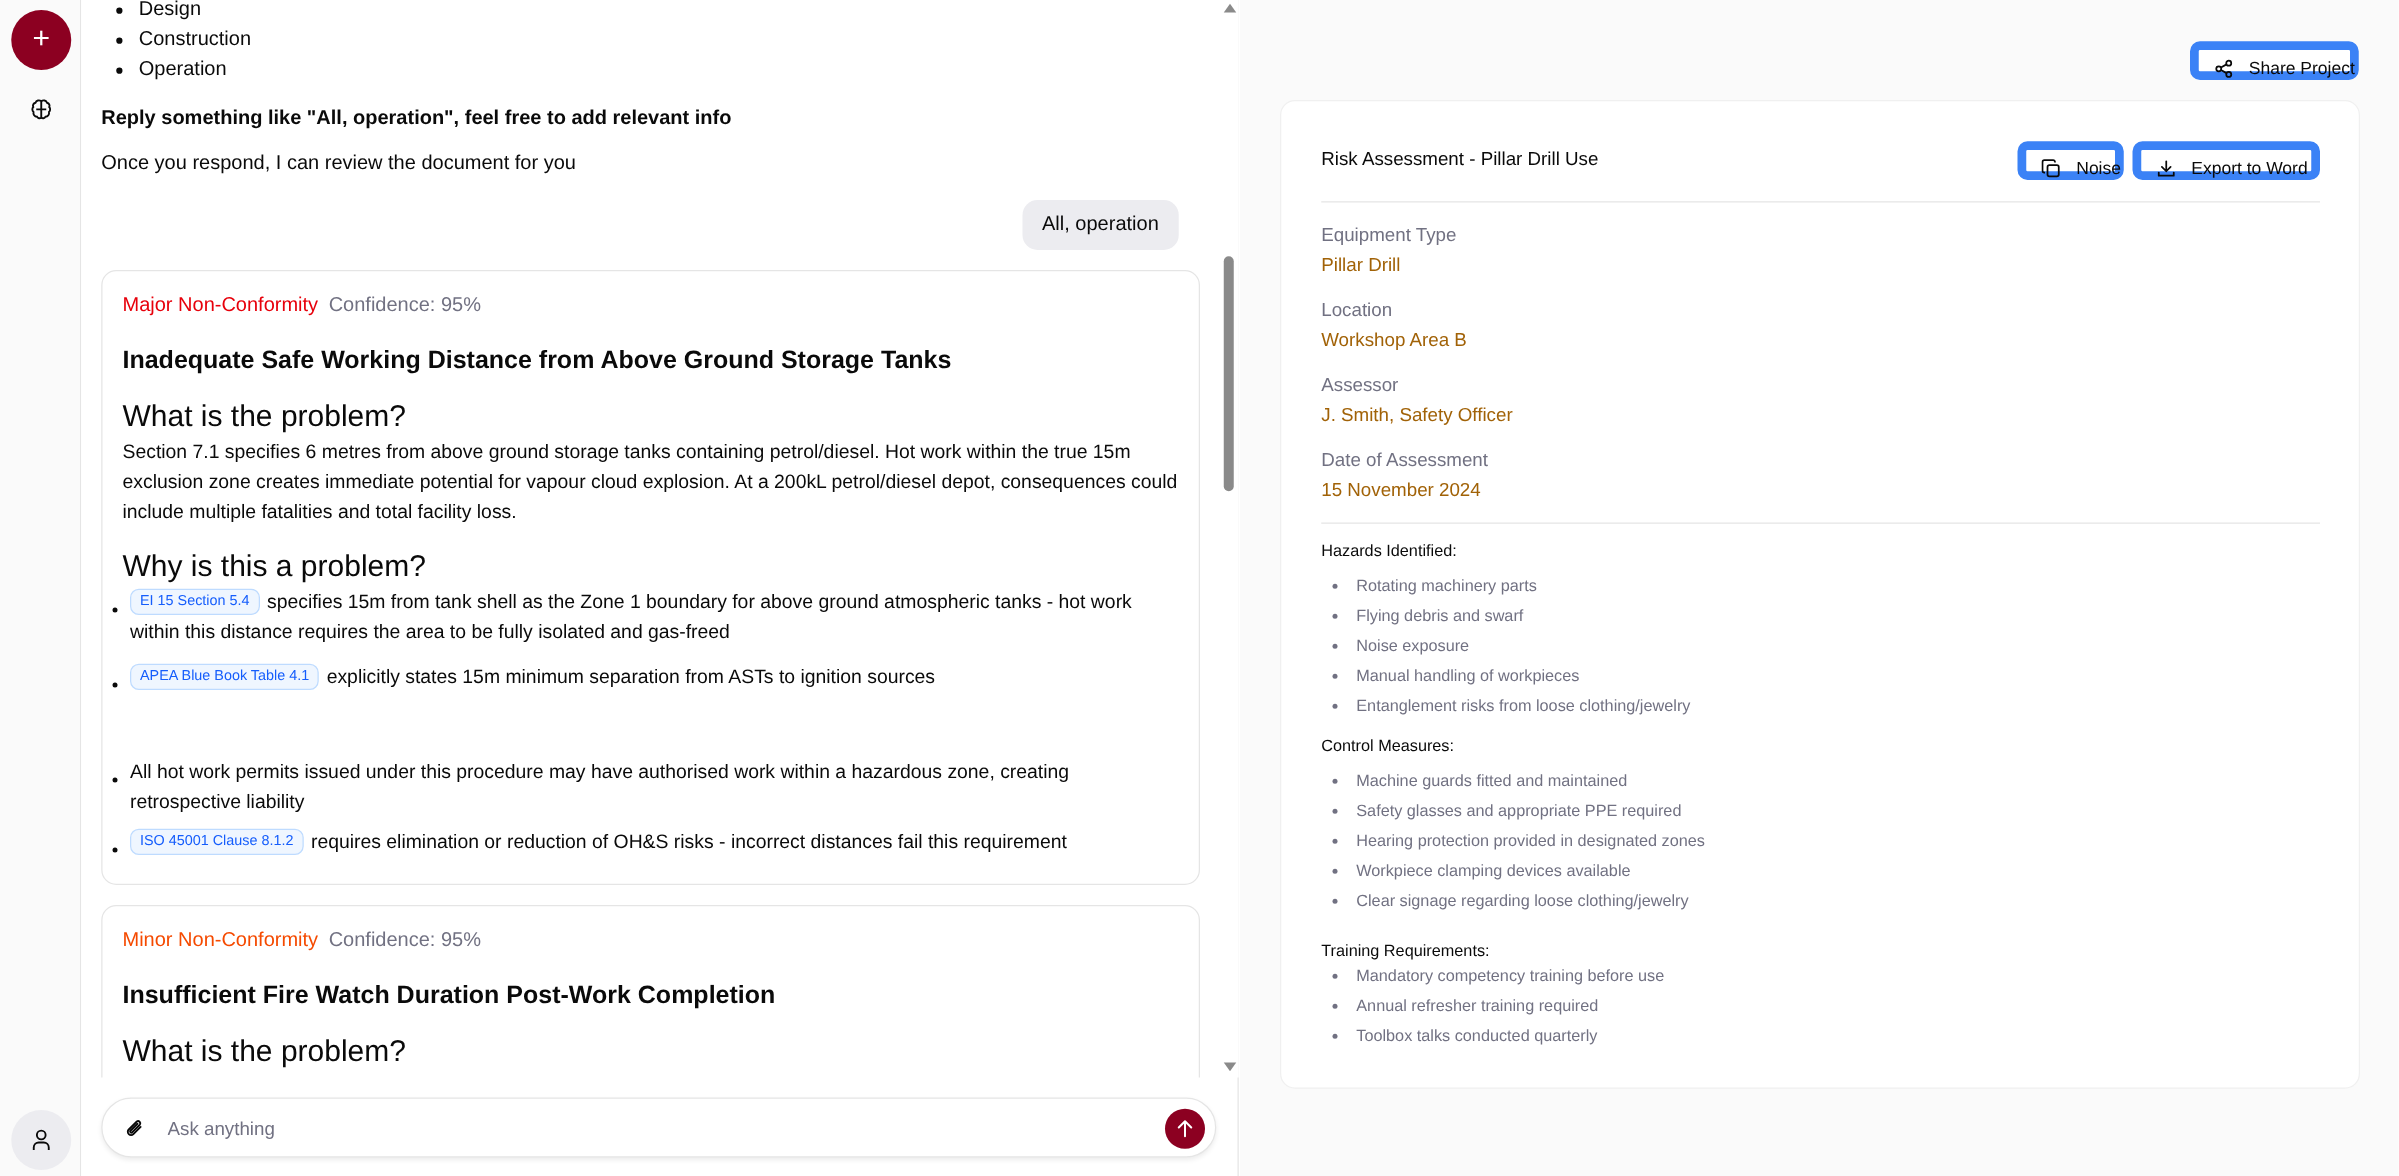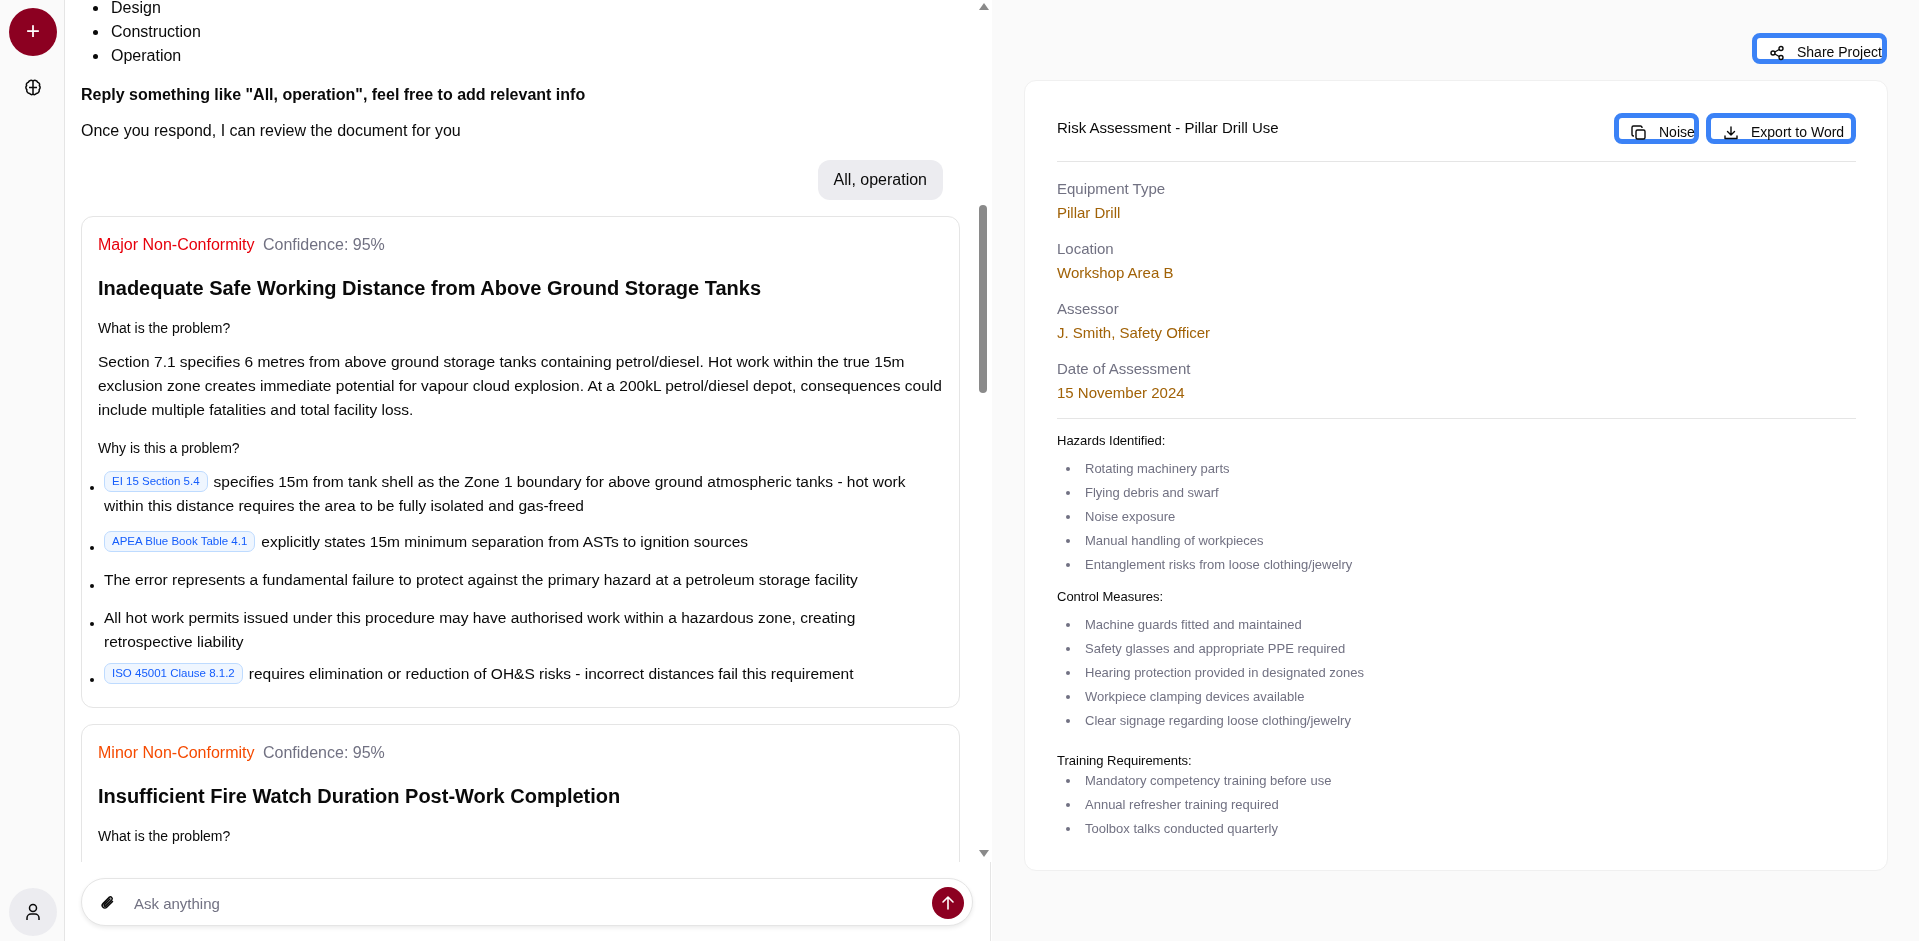--- a/index.html
+++ b/index.html
@@ -30,36 +30,36 @@
   .user-bubble { position: absolute; right: 32px; top: 160px; height: 40px; padding: 0 16px; border-radius: 12px; background: #ececf0; font-size: 16px; line-height: 40px; }
 
   .finding-card { position: absolute; left: 16px; width: 879px; border: 1px solid #e5e5e5; border-radius: 12px; background: #fff; padding-left: 44px; }
   .card1 { top: 216px; height: 492px; }
   .card2 { top: 724px; height: 200px; }
   .sev-row { position: absolute; left: 16px; top: 19px; font-size: 16px; }
   .sev-major { color: #e7000b; }
   .sev-minor { color: #f54a00; }
   .confidence { color: #717182; margin-left: 4px; }
   .finding-title { position: absolute; left: 16px; top: 60px; font-size: 20px; font-weight: bold; }
-  .q-head { position: absolute; left: 16px; font-size: 14px; }
+  .q-head { position: absolute; left: 16px; font-size: 24px; }
   .para { position: absolute; left: 16px; width: 850px; font-size: 15.5px; line-height: 24px; }
   .why-item { position: absolute; left: 22px; width: 830px; font-size: 15.5px; line-height: 24px; }
   .why-item::before { content: ""; position: absolute; left: -14px; top: 16px; width: 4px; height: 4px; border-radius: 50%; background: #0a0a0a; }
   .ref-tag { display: inline-block; height: 21px; padding: 0 7px; margin-right: 6px; border: 1px solid #bedbff; border-radius: 7px; background: #eff6ff; color: #155dfc; font-size: 11.5px; line-height: 19px; vertical-align: 2px; cursor: pointer; }
 
   .composer { position: absolute; left: 16px; top: 878px; width: 892px; height: 48px; border: 1px solid #e5e5e5; border-radius: 24px; background: #fff; box-shadow: 0 2px 4px rgba(0,0,0,0.08); }
   .attach-icon { position: absolute; left: 16px; top: 14px; width: 20px; height: 20px; cursor: pointer; }
   .composer-input { position: absolute; left: 52px; top: 12px; width: 760px; height: 24px; border: none; outline: none; font-size: 15px; font-family: "Liberation Sans", sans-serif; color: #0a0a0a; background: transparent; }
   .composer-input::placeholder { color: #717182; }
   .send-btn { position: absolute; right: 8px; top: 8px; width: 32px; height: 32px; border-radius: 50%; background: #8c0021; cursor: pointer; }
   .send-btn svg { position: absolute; left: 9px; top: 8px; }
 
   
   .right { position: absolute; left: 992px; top: 0; width: 927px; height: 941px; background: #fafafa; }
-  .btn-outline { position: absolute; height: 31px; border: 5px solid #3b82f6; border-radius: 8px; background: #fff; font-size: 14px; line-height: 29px; color: #0a0a0a; cursor: pointer; white-space: nowrap; }
+  .btn-outline { position: absolute; height: 31px; border: 7px solid #3b82f6; border-radius: 8px; background: #fff; font-size: 14px; line-height: 29px; color: #0a0a0a; cursor: pointer; white-space: nowrap; }
   .btn-outline svg { position: absolute; left: 12px; top: 7px; }
   .btn-outline span { position: absolute; }
   .share-btn { left: 760px; top: 33px; width: 135px; }
   .share-btn span { left: 40px; }
   .doc-card { position: absolute; left: 32px; top: 80px; width: 864px; height: 791px; background: #fff; border-radius: 12px; border: 1px solid #f0f0f0; }
   .doc-title { position: absolute; left: 32px; top: 38px; font-size: 15px; }
   .copy-btn { left: 589px; top: 32px; width: 85px; }
   .copy-btn span { left: 40px; }
   .export-btn { left: 681px; top: 32px; width: 150px; }
   .export-btn span { left: 40px; text-align: center; }
@@ -116,23 +116,20 @@
         <div class="q-head" style="top:103px">What is the problem?</div>
         <div class="para" style="top:133px">Section 7.1 specifies 6 metres from above ground storage tanks containing petrol/diesel. Hot work within the true 15m exclusion zone creates immediate potential for vapour cloud explosion. At a 200kL petrol/diesel depot, consequences could include multiple fatalities and total facility loss.</div>
         <div class="q-head" style="top:223px">Why is this a problem?</div>
 
         <div class="why-item" style="top:253px">
           <span class="ref-tag">EI 15 Section 5.4</span><span>specifies 15m from tank shell as the Zone 1 boundary for above ground atmospheric tanks - hot work within this distance requires the area to be fully isolated and gas-freed</span>
         </div>
         <div class="why-item" style="top:313px">
           <span class="ref-tag">APEA Blue Book Table 4.1</span><span>explicitly states 15m minimum separation from ASTs to ignition sources</span>
         </div>
-        <div class="why-item" style="top:351px">
-          <span>The error represents a fundamental failure to protect against the primary hazard at a petroleum storage facility</span>
-        </div>
         <div class="why-item" style="top:389px">
           <span>All hot work permits issued under this procedure may have authorised work within a hazardous zone, creating retrospective liability</span>
         </div>
         <div class="why-item" style="top:445px">
           <span class="ref-tag">ISO 45001 Clause 8.1.2</span><span>requires elimination or reduction of OH&amp;S risks - incorrect distances fail this requirement</span>
         </div>
       </article>
 
       <article class="finding-card card2">
         <div class="sev-row">

